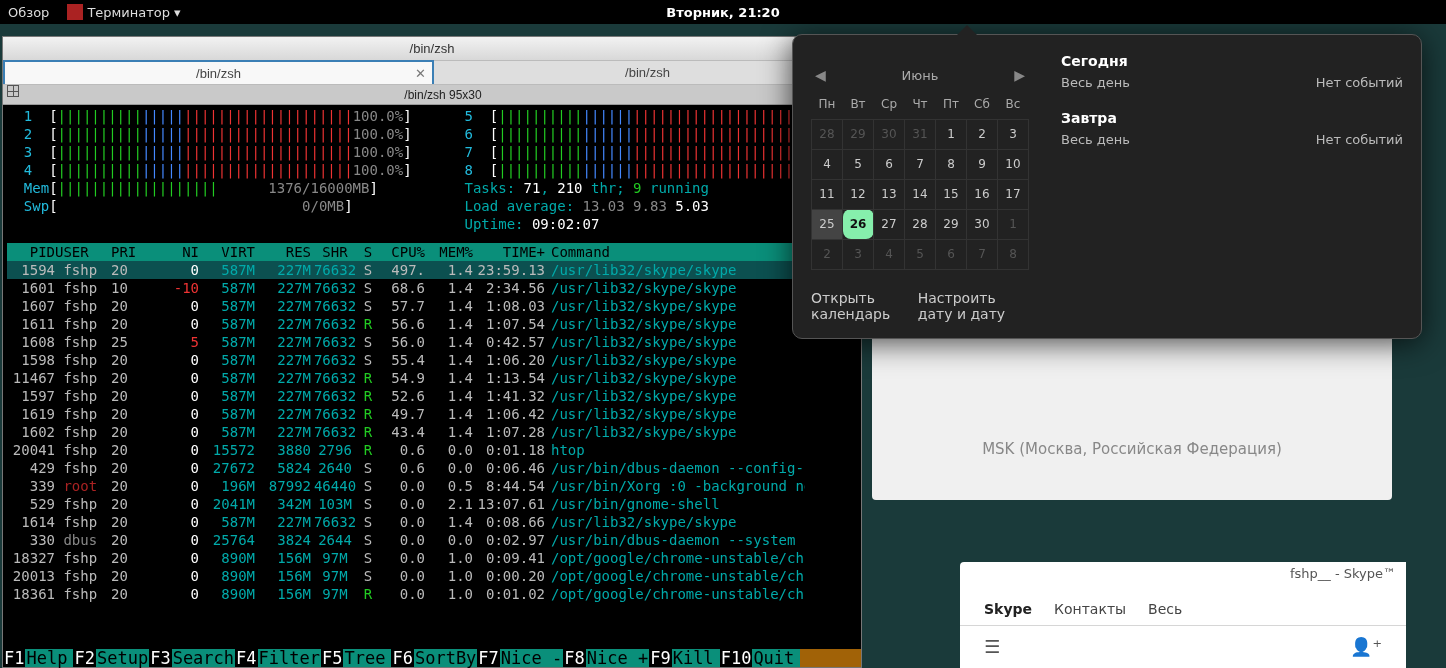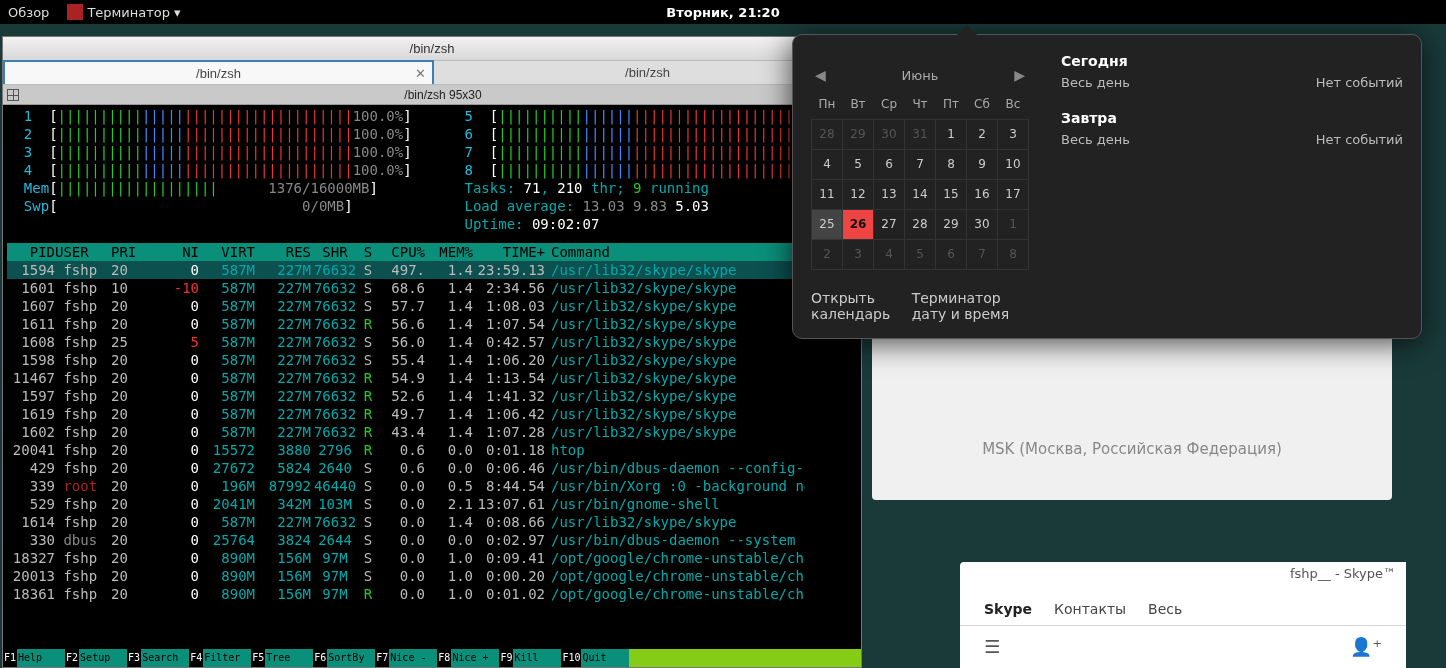--- a/index.html
+++ b/index.html
@@ -80,21 +80,21 @@
   .cal-grid { border-collapse: collapse; width: 100%; }
   .cal-grid th, .cal-grid td {
     width: 30px; height: 30px;
     text-align: center;
     font-size: 12px;
     border: 1px solid #333;
     color: #ccc;
   }
   .cal-grid th { color: #aaa; border: none; font-weight: normal; }
   .cal-grid td.dim { color: #555; }
-  .cal-grid td.today { background: #ef4444; color: #111; font-weight: bold;}
+  .cal-grid td.today { background: #86efac; color: #111; font-weight: bold; border-radius: 8px;}
   .cal-grid td.hl { background: #444; }
   .cal-links { margin-top: 20px; display: flex; flex-direction: row; gap: 10px; font-size: 14px;}
   .cal-right { flex: 1; }
   .cal-section { margin-bottom: 20px; }
   .cal-section h4 { color: #fff; font-size: 14px; font-weight: bold; margin-bottom: 6px; }
   .cal-row { display: flex; justify-content: space-between; font-size: 13px; color:#bbb;}
 
   
   .bg-panel-time {
     position: absolute;
@@ -185,21 +185,21 @@
   }
   .term-tab .x { position:absolute; right:6px; color:#777;}
   .term-status {
     height: 20px;
     background: #c9c9c9;
     color: #222;
     font-family: sans-serif;
     font-size: 12px;
     line-height: 20px;
     padding-left: 4px;
-    display:flex; align-items:center;
+    display:flex; align-items:flex-start;
     gap:6px;
     border-bottom: 1px solid #999;
   }
   .term-status .grid-icon {
     width:12px;height:12px;border:1px solid #555;display:inline-block;
     position:relative;
   }
   .term-status .grid-icon::before,
   .term-status .grid-icon::after {
     content:"";position:absolute;background:#555;
@@ -241,23 +241,23 @@
   .p-cpu  { width:48px; text-align:right; }
   .p-mem  { width:48px; text-align:right; }
   .p-time { width:72px; text-align:right; }
   .p-cmd  { width:260px; padding-left:6px; overflow:hidden; text-overflow:clip;}
 
   .bars-section { display:flex; gap:36px; }
   .bars-col { }
 
   .fn-bar {
     height: 18px;
-    background:#84cc16;
+    background:#a16207;
     display:flex;
-    font-size:10px;
+    font-size:17px;
   }
   .fn-key { color:#fff; background:#000; padding:0 1px;}
   .fn-lbl { color:#000; background:#0a8f7a; padding:0 1px; min-width:48px; }
 </style>
 </head>
 <body>
 
 <div class="topbar">
   <div class="left">
     <span>Обзор</span>
@@ -350,21 +350,21 @@
             <td class="dim">4</td>
             <td class="dim">5</td>
             <td class="dim">6</td>
             <td class="dim">7</td>
             <td class="dim">8</td>
           </tr>
         </tbody>
     </table>
     <div class="cal-links">
       <span>Открыть календарь</span>
-      <span>Терминатор дату и время</span>
+      <span>Настроить дату и дату</span>
     </div>
   </div>
   <div class="cal-right">
     <div class="cal-section">
       <h4>Сегодня</h4>
       <div class="cal-row">
         <span>Весь день</span>
         <span>Нет событий</span>
       </div>
     </div>

